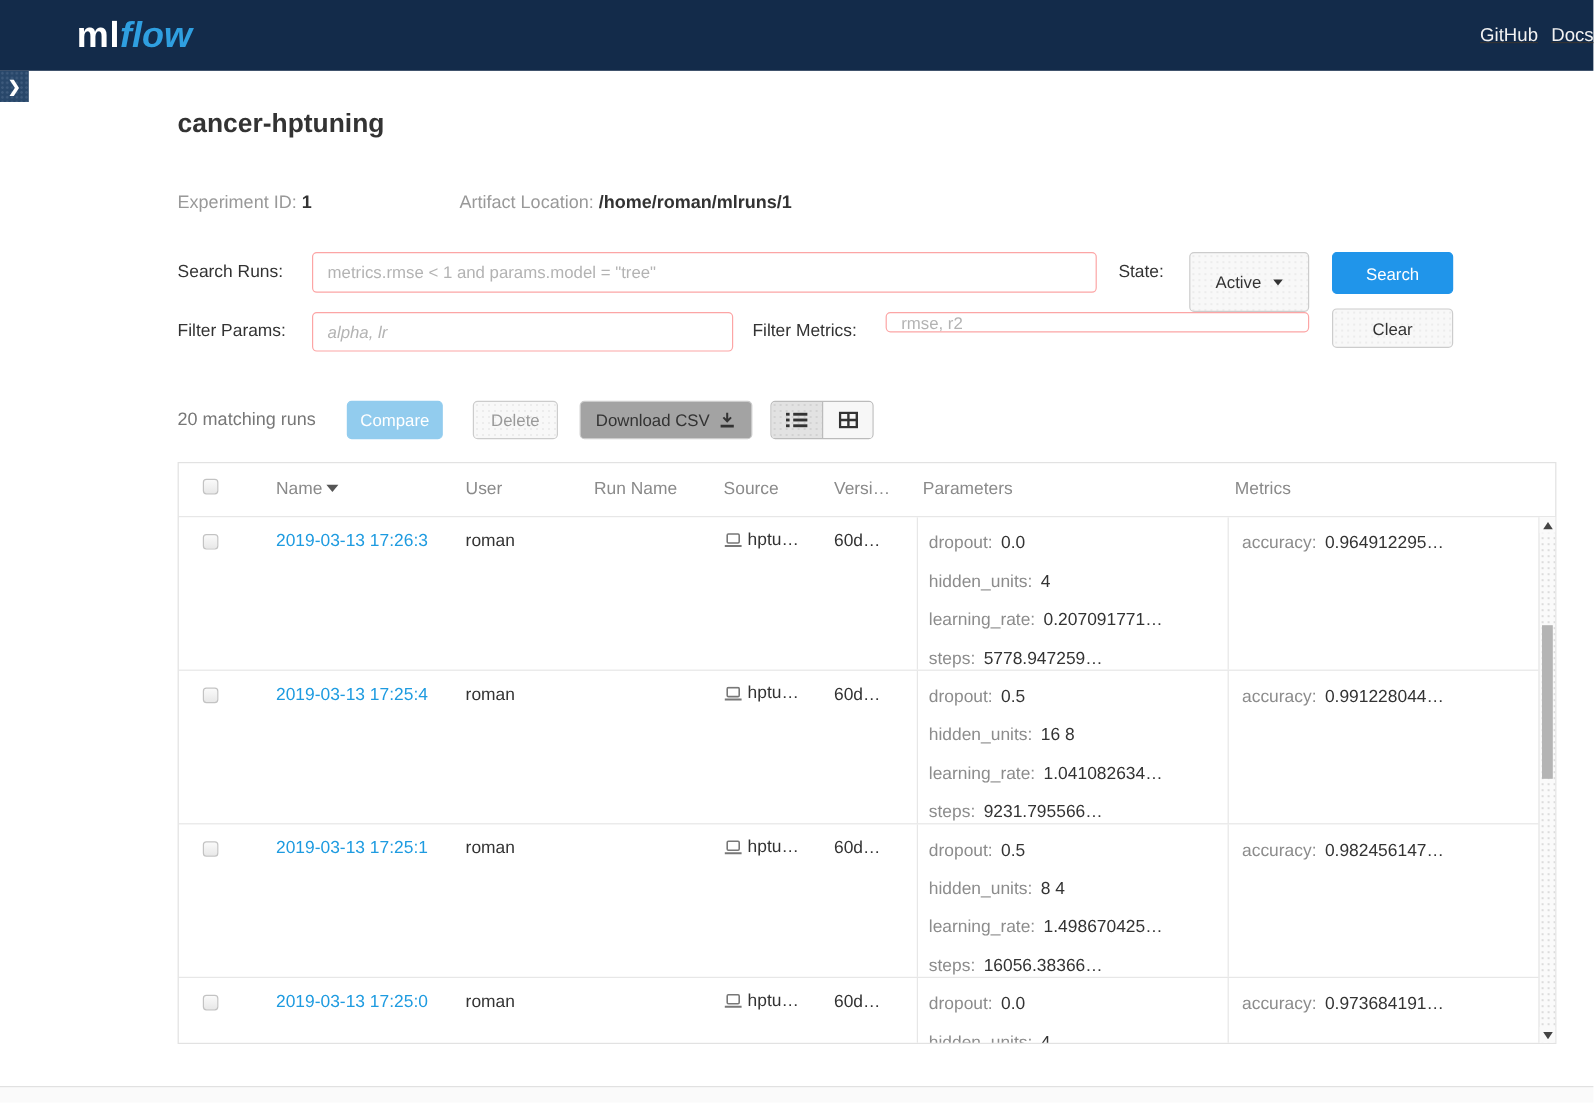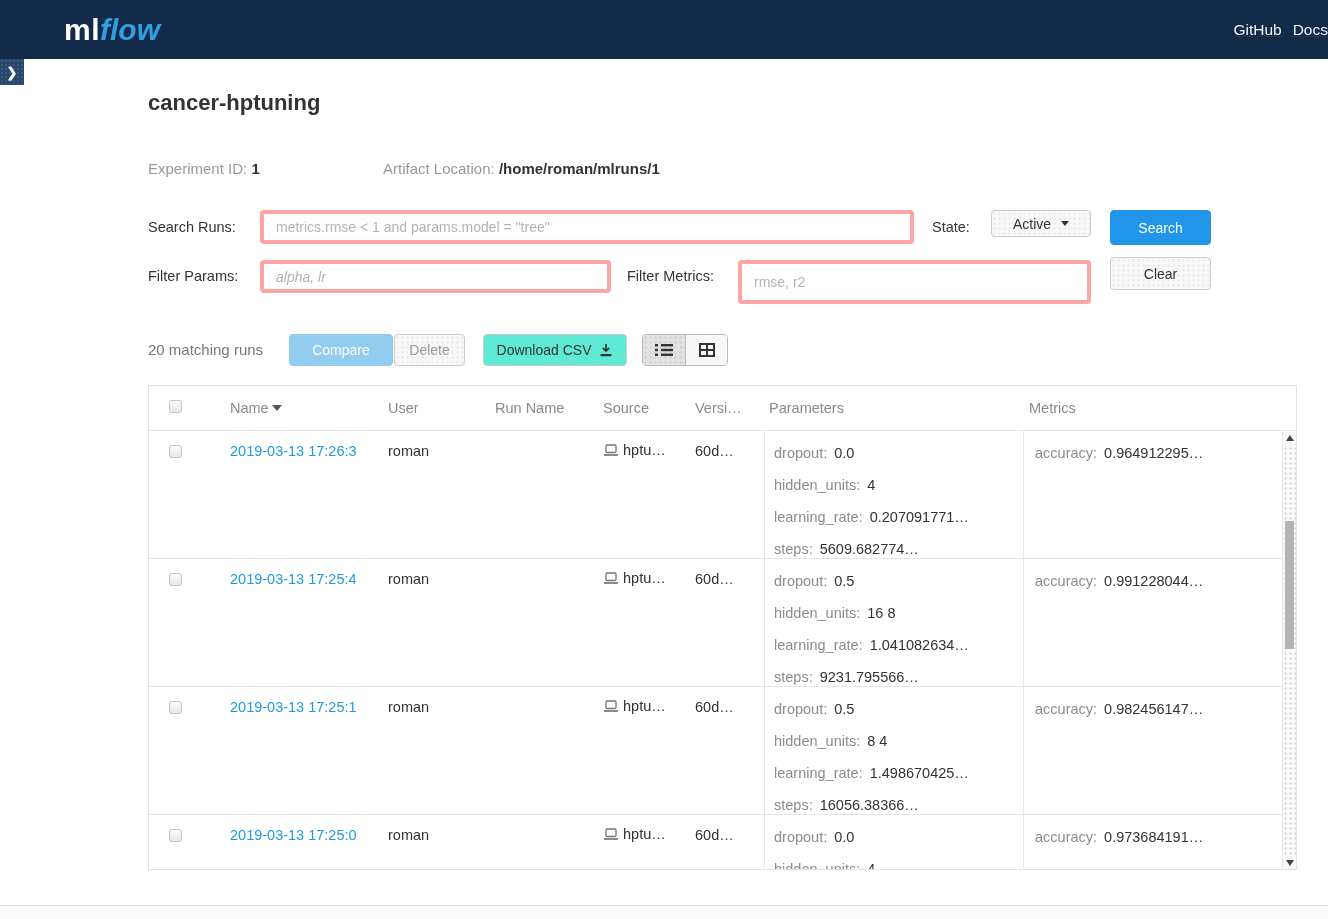--- a/index.html
+++ b/index.html
@@ -27,25 +27,25 @@
 
   
   .page-title { left:148px; top:90px; font-size:22px; font-weight:700; color:#333; }
   .meta { left:148px; top:160px; font-size:15px; }
   .meta .lbl { color:#999; }
   .meta .val { color:#333; font-weight:600; }
   .meta .artifact { position:absolute; left:235px; top:0; white-space:nowrap; }
 
   
   .ctl-label { font-size:14.5px; color:#333; }
-  .tin { border:4px solid #fca5a5; border-radius:4px; font-size:14px; color:#333;
+  .tin { border:1px solid #fca5a5; border-radius:4px; font-size:14px; color:#333;
          padding:0 12px; outline:none; font-family:"Liberation Sans", sans-serif; }
   .tin::placeholder { color:#b3b3b3; }
   .btn { display:flex; align-items:center; justify-content:center; gap:8px;
-         border:1px solid #ccc; border-radius:4px; background:#5eead4;
+         border:1px solid #ccc; border-radius:4px; background:#a3a3a3;
          font-size:14px; color:#333; cursor:pointer;
          font-family:"Liberation Sans", sans-serif; }
   .btn.light { background-color:#f8f8f8;
     background-image:radial-gradient(#ececec 1px, transparent 1.2px); background-size:5px 5px; }
   .btn.primary { background:#2095ea; border-color:#2095ea; color:#fff; }
   .btn.compare { background:#92ccee; border-color:#92ccee; color:#fff; }
   .btn.disabled { color:#9a9a9a; }
   .caret-down { display:inline-block; width:0; height:0; margin-left:8px;
     border-left:4px solid transparent; border-right:4px solid transparent;
     border-top:5px solid #333; }
@@ -118,38 +118,38 @@
   <span class="val">1</span>
   <span class="artifact">
     <span class="lbl">Artifact Location:</span>
     <span class="val">/home/roman/mlruns/1</span>
   </span>
 </div>
 
 <div class="abs ctl-label" style="left:148px; top:210px; line-height:34px;">Search Runs:</div>
 <input class="abs tin" style="left: 260px; top: 210px; width: 654px; height: 34px;" value="" placeholder="metrics.rmse &lt; 1 and params.model = &quot;tree&quot;">
 <div class="abs ctl-label" style="left:932px; top:210px; line-height:34px;">State:</div>
-<div class="abs btn light" style="left:991px; top:210px; width:100px; height:27px;">
+<div class="abs btn light" style="left:991px; top:210px; width:100px; height:50px;">
   <span>Active</span>
   <span class="caret-down" style="margin-left:2px;"></span>
 </div>
 <div class="abs btn primary" style="left:1110px; top:210px; width:101px; height:35px;">
   <span>Search</span>
 </div>
 
 <div class="abs ctl-label" style="left:148px; top:260px; line-height:33px;">Filter Params:</div>
 <input class="abs tin" style="left: 260px; top: 260px; width: 351px; height: 33px; font-style: italic;" value="" placeholder="alpha, lr">
 <div class="abs ctl-label" style="left:627px; top:260px; line-height:33px;">Filter Metrics:</div>
-<input class="abs tin" style="left: 738px; top: 260px; width: 353px; height: 44px;" value="" placeholder="rmse, r2">
+<input class="abs tin" style="left: 738px; top: 260px; width: 353px; height: 17px;" value="" placeholder="rmse, r2">
 <div class="abs btn light" style="left:1110px; top:257px; width:101px; height:33px;">
   <span>Clear</span>
 </div>
 
 <div class="abs matching" style="left:148px; top:334px;">20 matching runs</div>
-<div class="abs btn compare" style="left:289px; top:334px; width:104px; height:32px;">
+<div class="abs btn compare" style="left:289px; top:334px; width:80px; height:32px;">
   <span>Compare</span>
 </div>
 <div class="abs btn light disabled" style="left:394px; top:334px; width:71px; height:32px;">
   <span>Delete</span>
 </div>
 <div class="abs btn" style="left:483px; top:334px; width:144px; height:32px;">
   <span>Download CSV</span>
   <span style="display:flex;">
     <svg width="14" height="14" viewBox="0 0 14 14">
         <path d="M7 1v6.2M3.8 4.8L7 8l3.2-3.2" stroke="#333" stroke-width="1.7" fill="none"></path>
@@ -206,21 +206,21 @@
           <path d="M1 11h14" stroke="#777" stroke-width="1.7"></path>
         </svg>
       </span>
       <span>hptu…</span>
     </span>
     <span class="cell" style="left:546px; top:12px;">60d…</span>
     <div class="params-cell">
           <div class="kv"><span class="k">dropout:</span><span class="v">0.0</span></div>
           <div class="kv"><span class="k">hidden_units:</span><span class="v">4</span></div>
           <div class="kv"><span class="k">learning_rate:</span><span class="v">0.207091771…</span></div>
-          <div class="kv"><span class="k">steps:</span><span class="v">5609.682774…</span></div>
+          <div class="kv"><span class="k">steps:</span><span class="v">5778.947259…</span></div>
         </div>
     <div class="metrics-cell">
           <div class="kv"><span class="k">accuracy:</span><span class="v">0.964912295…</span></div>
         </div>
   </div>
 
   <div class="trow">
     <span class="cell" style="left:20px; top:14px;"><span class="cb"></span></span>
     <a class="cell date-link" style="left:81px; top:12px;">2019-03-13 17:25:4</a>
     <span class="cell" style="left:239px; top:12px;">roman</span>

